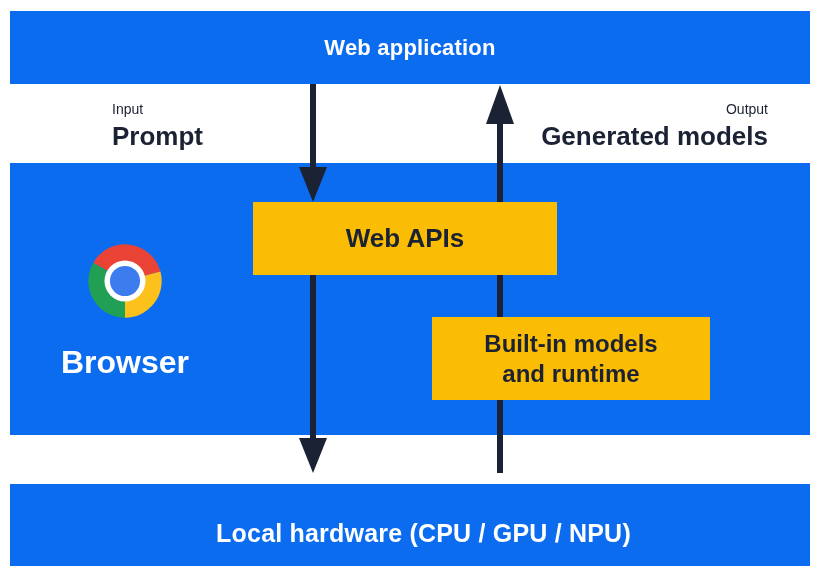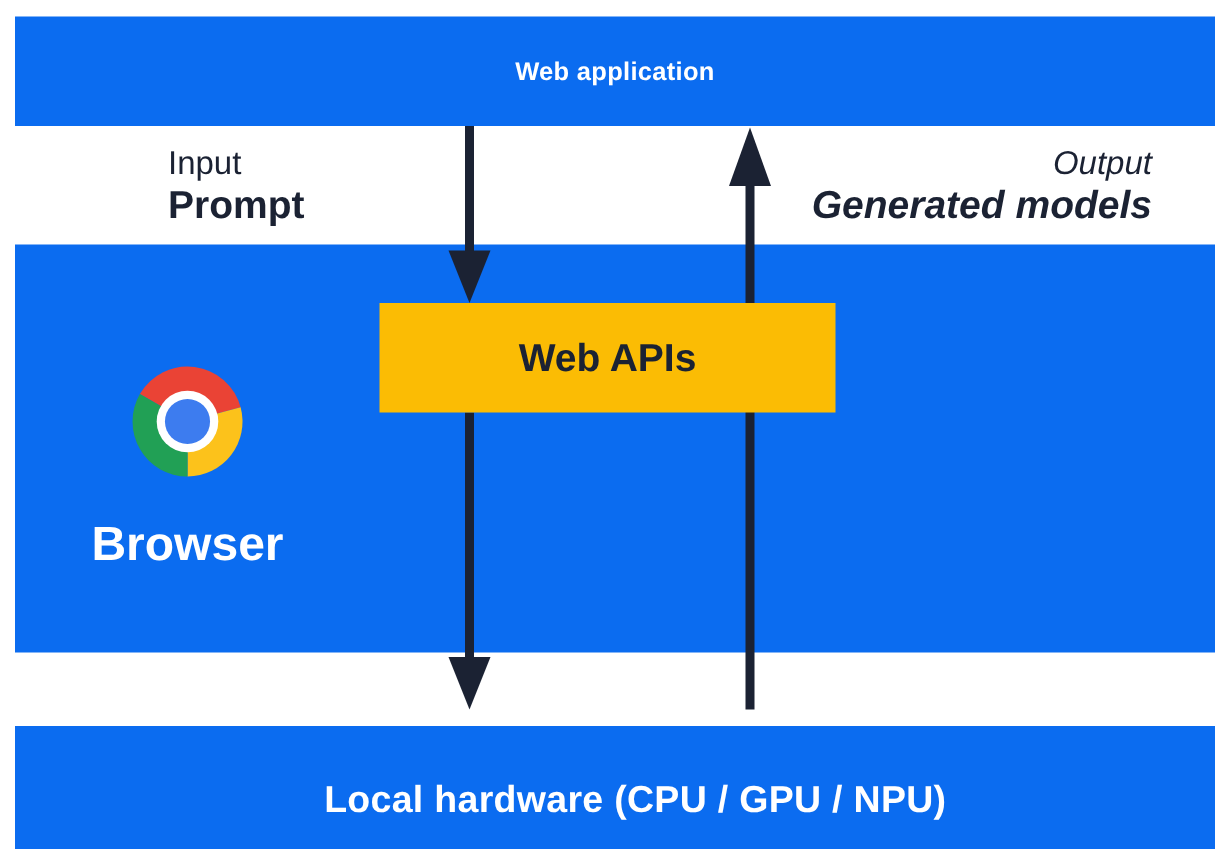--- a/index.html
+++ b/index.html
@@ -21,30 +21,30 @@
     align-items: center;
     justify-content: center;
     z-index: 1;
   }
   .bar-top    { top: 11px;  height: 73px; }
   .bar-mid    { top: 163px; height: 272px; }
   .bar-bottom { top: 484px; height: 98px; padding-left: 27px; }
   .bar-label {
     color: var(--white);
     font-weight: 700;
-    font-size: 17px;
+    font-size: 22px;
     letter-spacing: 0.2px;
   }
   .bar-bottom .bar-label { font-size: 25px; }
 
   .io-label { position: absolute; top: 96px; z-index: 2; color: var(--navy); }
-  .io-label .kind  { font-size: 22px; font-weight: 400; line-height: 26px; }
+  .io-label .kind  { font-size: 14px; font-weight: 400; line-height: 26px; }
   .io-label .value { font-size: 26px; font-weight: 700; line-height: 28px; }
   .io-input  { left: 112px; text-align: left; }
-  .io-output { right: 52px; text-align: right; font-style: italic; }
+  .io-output { right: 52px; text-align: right; }
 
   .arrows {
     position: absolute;
     left: 0; top: 0;
     z-index: 2;
     pointer-events: none;
   }
   .arrow-shaft { stroke: var(--navy); stroke-width: 6px; }
   .arrow-head  { fill: var(--navy); }
 
@@ -114,20 +114,24 @@
     <g>
       <line class="arrow-shaft" x1="500" y1="473" x2="500" y2="120"></line>
       <polygon class="arrow-head" points="486,124 514,124 500,85"></polygon>
     </g>
   </svg>
 
   <div class="yellow-box box-web-apis">
     <span>Web APIs</span>
   </div>
 
+  <div class="yellow-box box-builtin">
+    <span>Built-in models</span>
+    <span>and runtime</span>
+  </div>
 
   <svg class="chrome-logo" width="88" height="88" viewBox="0 0 48 48">
     <path class="logo-red" d="M24 24 L6.68 14 A20 20 0 0 1 43.32 18.82 Z"></path>
     <path class="logo-yellow" d="M24 24 L43.32 18.82 A20 20 0 0 1 24 44 Z"></path>
     <path class="logo-green" d="M24 24 L24 44 A20 20 0 0 1 6.68 14 Z"></path>
     <circle class="logo-ring" cx="24" cy="24" r="11.2"></circle>
     <circle class="logo-center" cx="24" cy="24" r="8.2"></circle>
   </svg>
 
   <div class="browser-label">Browser</div>

